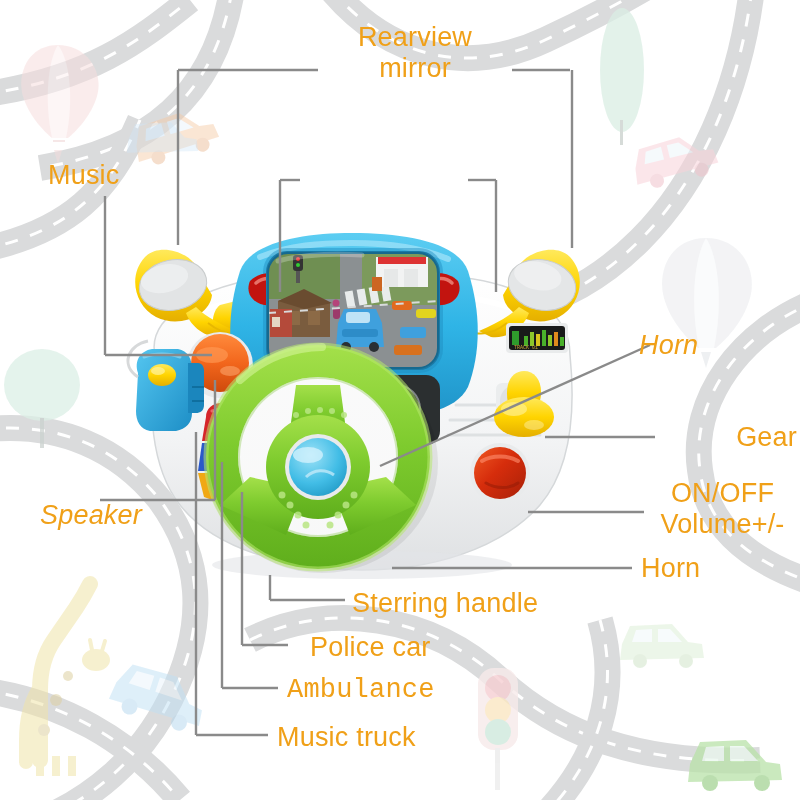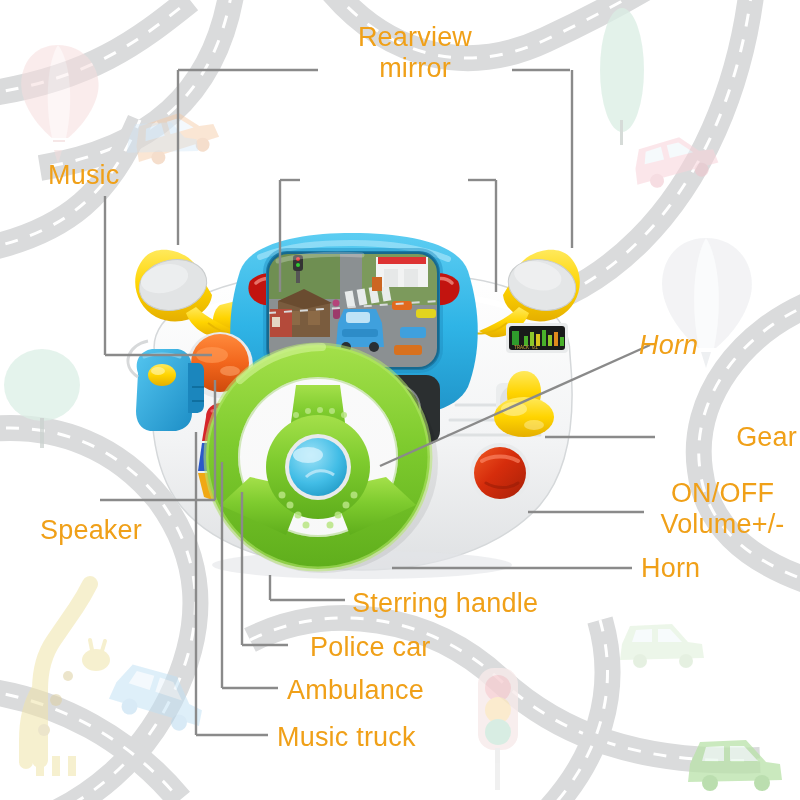--- a/index.html
+++ b/index.html
@@ -518,19 +518,19 @@
   </svg>
 
   <div class="lbl c" style="left:322px;top:22px;width:186px;">Rearview
 mirror</div>
   <div class="lbl l" style="left:48px;top:160px;width:150px;">Music</div>
   <div class="lbl l" style="left:639px;top:330px;width:130px;font-style:italic;">Horn</div>
   <div class="lbl l" style="left:667px;top:422px;width:130px;text-align:right;">Gear</div>
   <div class="lbl c" style="left:645px;top:478px;width:155px;">ON/OFF
 Volume+/-</div>
   <div class="lbl l" style="left:641px;top:553px;width:130px;">Horn</div>
-  <div class="lbl l" style="left:40px;top:515px;width:160px;">Speaker</div>
+  <div class="lbl l" style="left:40px;top:500px;width:160px;font-style:italic;">Speaker</div>
   <div class="lbl l" style="left:352px;top:588px;width:240px;">Sterring handle</div>
   <div class="lbl l" style="left:298px;top:632px;width:190px;margin-left:12px;">Police car</div>
-  <div class="lbl l" style="left:287px;top:675px;width:210px;">Ambulance</div>
+  <div class="lbl l" style="left:287px;top:675px;width:210px;font-family:Liberation Mono, monospace;">Ambulance</div>
   <div class="lbl l" style="left:277px;top:722px;width:190px;">Music truck</div>
 
 </div>
 
 </body></html>

